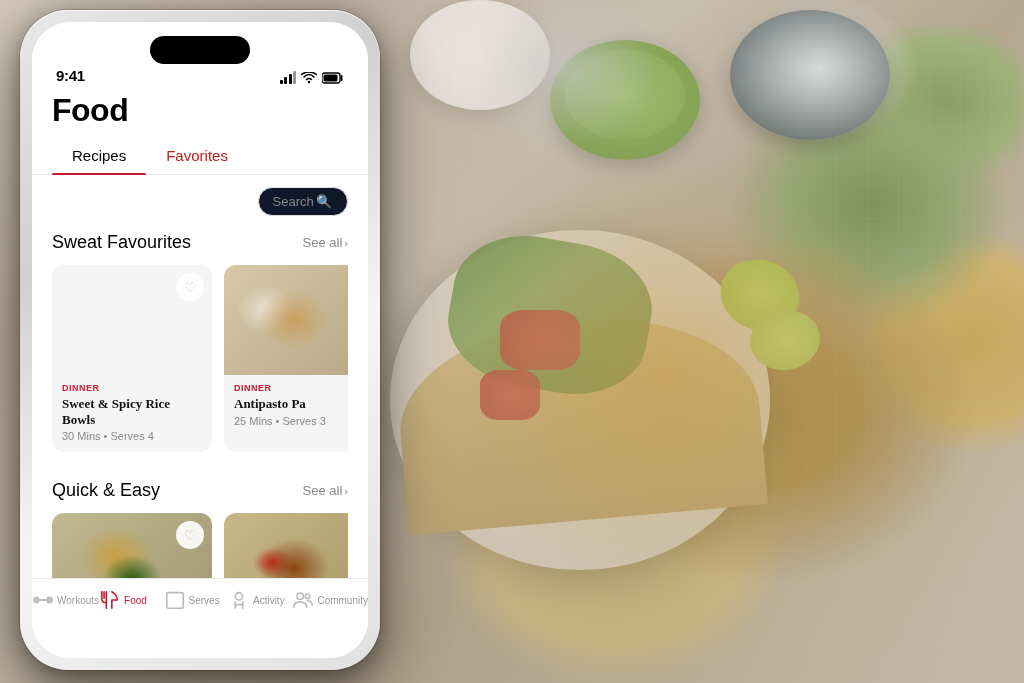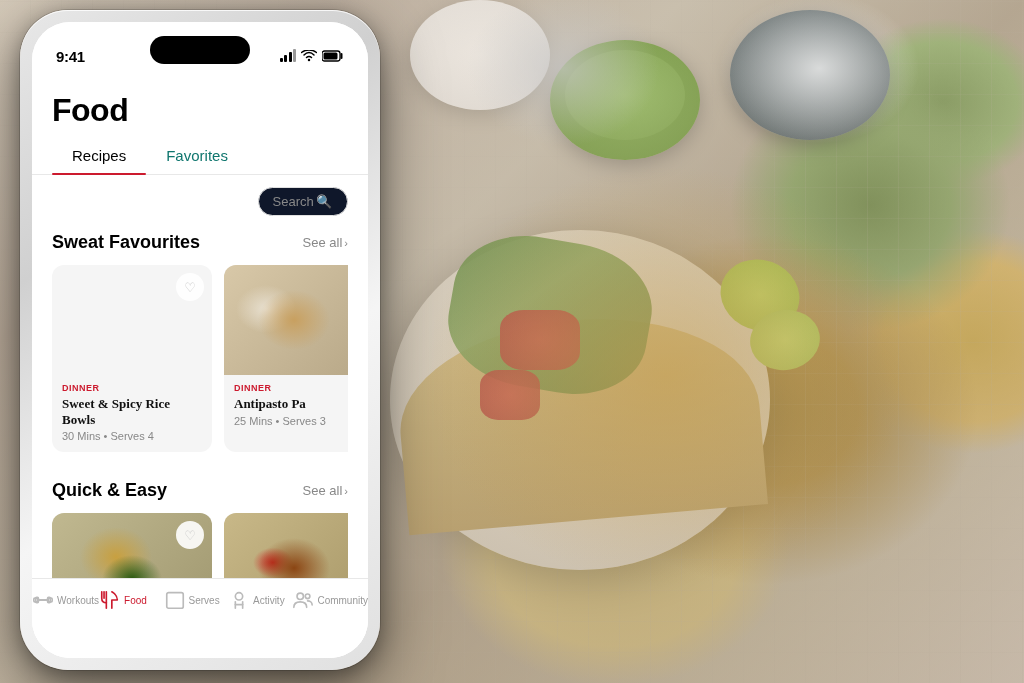--- a/index.html
+++ b/index.html
@@ -240,26 +240,26 @@
       width: 100px;
       height: 28px;
       background: #000;
       border-radius: 20px;
       z-index: 100;
     }
 
     
     .status-bar {
       position: absolute;
-      top: 0;
+      top: 8px;
       left: 0;
       right: 0;
       height: 54px;
       display: flex;
-      align-items: center;
+      align-items: flex-end;
       justify-content: space-between;
       padding: 14px 24px 0;
       z-index: 50;
       background: #fff;
     }
 
     .status-time {
       font-size: 15px;
       font-weight: 600;
       color: #000;
@@ -310,21 +310,21 @@
       display: flex;
       padding: 0 20px;
       border-bottom: 1px solid #e8e8e8;
       margin-top: 4px;
     }
 
     .tab {
       padding: 10px 20px;
       font-size: 15px;
       font-weight: 500;
-      color: #0f766e;
+      color: #b91c1c;
       position: relative;
       cursor: pointer;
     }
 
     .tab.active {
       color: #000;
     }
 
     .tab.active::after {
       content: '';
@@ -363,21 +363,21 @@
 
     .section-header {
       display: flex;
       justify-content: space-between;
       align-items: center;
       margin-bottom: 12px;
     }
 
     .section-title {
       font-size: 18px;
-      font-weight: 700;
+      font-weight: 400;
       color: #000;
     }
 
     .see-all {
       font-size: 13px;
       color: #888;
       display: flex;
       align-items: center;
       gap: 2px;
     }

